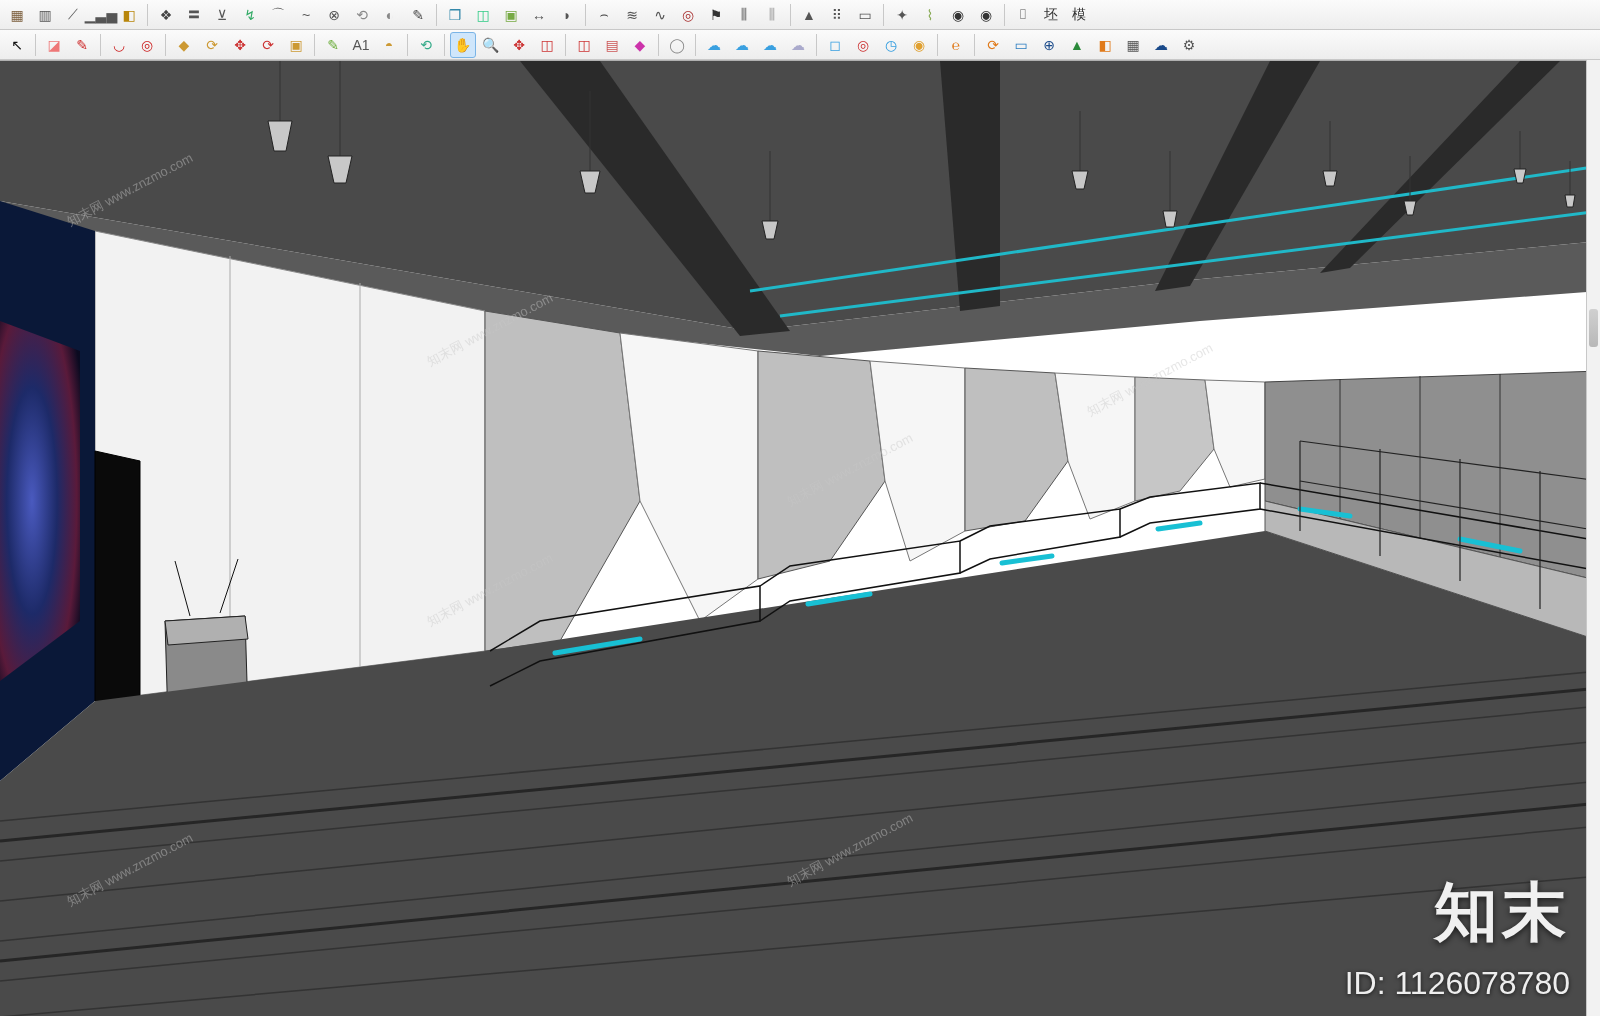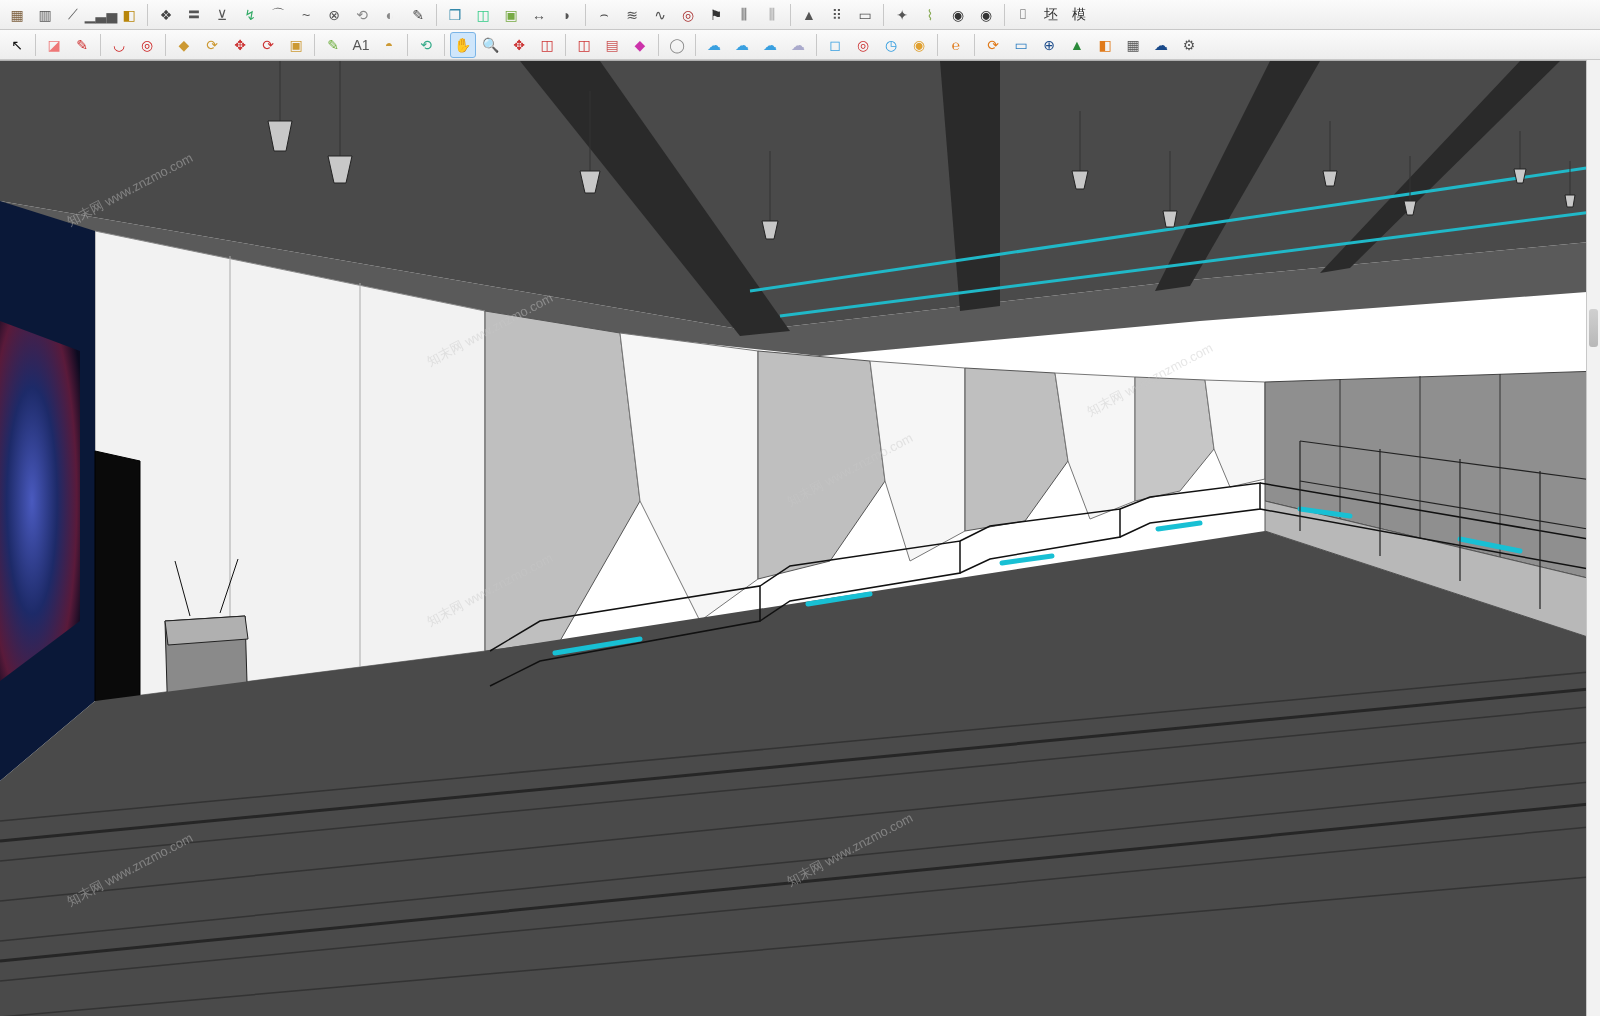--- a/index.html
+++ b/index.html
@@ -313,17 +313,19 @@
   </svg>
 
   <div class="wm-small" style="left:60px; top:120px;"><span>知末网</span> <span>www.znzmo.com</span></div>
   <div class="wm-small" style="left:420px; top:260px;"><span>知末网</span> <span>www.znzmo.com</span></div>
   <div class="wm-small" style="left:420px; top:520px;"><span>知末网</span> <span>www.znzmo.com</span></div>
   <div class="wm-small" style="left:780px; top:400px;"><span>知末网</span> <span>www.znzmo.com</span></div>
   <div class="wm-small" style="left:1080px; top:310px;"><span>知末网</span> <span>www.znzmo.com</span></div>
   <div class="wm-small" style="left:60px; top:800px;"><span>知末网</span> <span>www.znzmo.com</span></div>
   <div class="wm-small" style="left:780px; top:780px;"><span>知末网</span> <span>www.znzmo.com</span></div>
 
+  <div class="watermark-big">知末</div>
+  <div class="watermark-id">ID: 1126078780</div>
 </div>
 
 <div class="right-scroll">
   <div class="thumb" id="sb-thumb" style="top: 26%; height: 4%;"></div>
 </div>
 
 </body></html>

